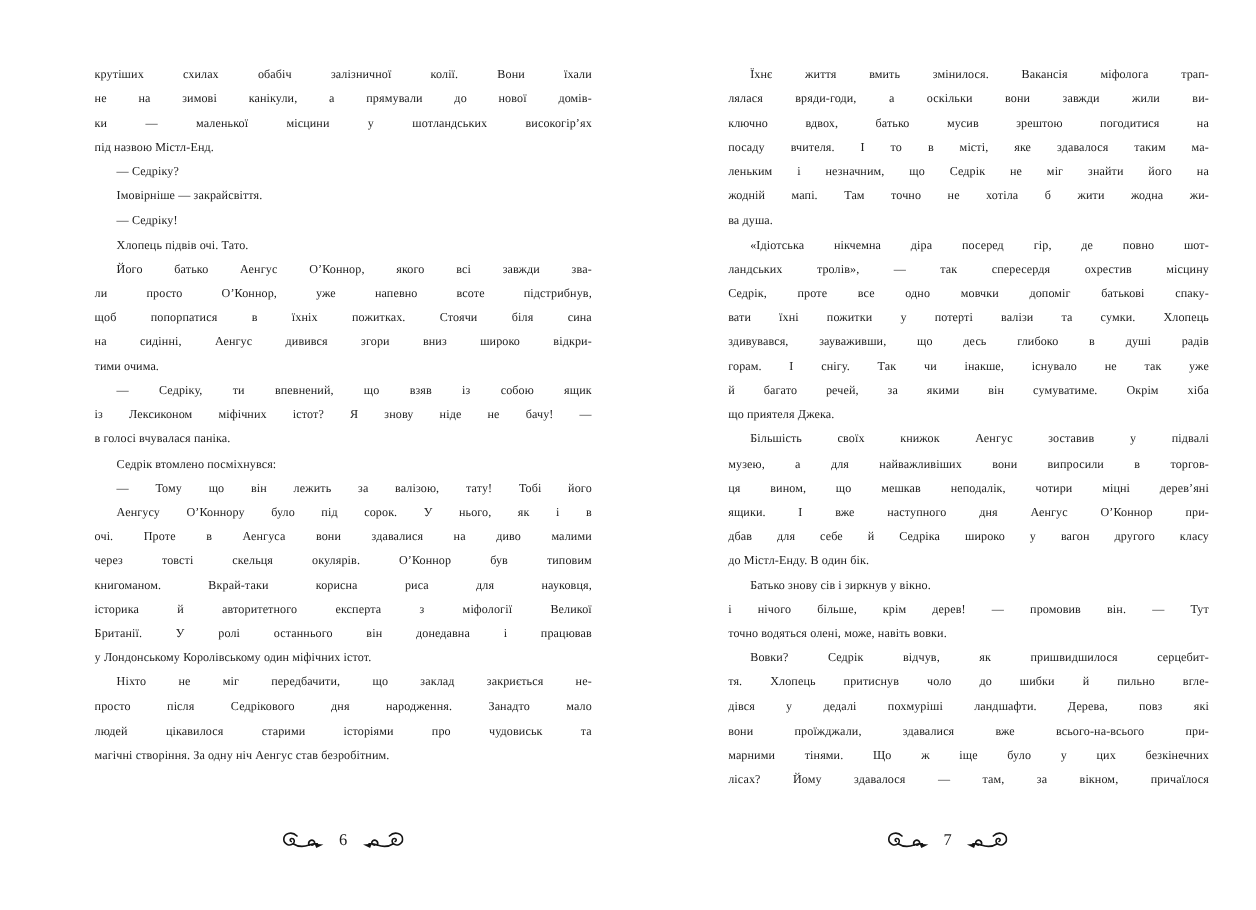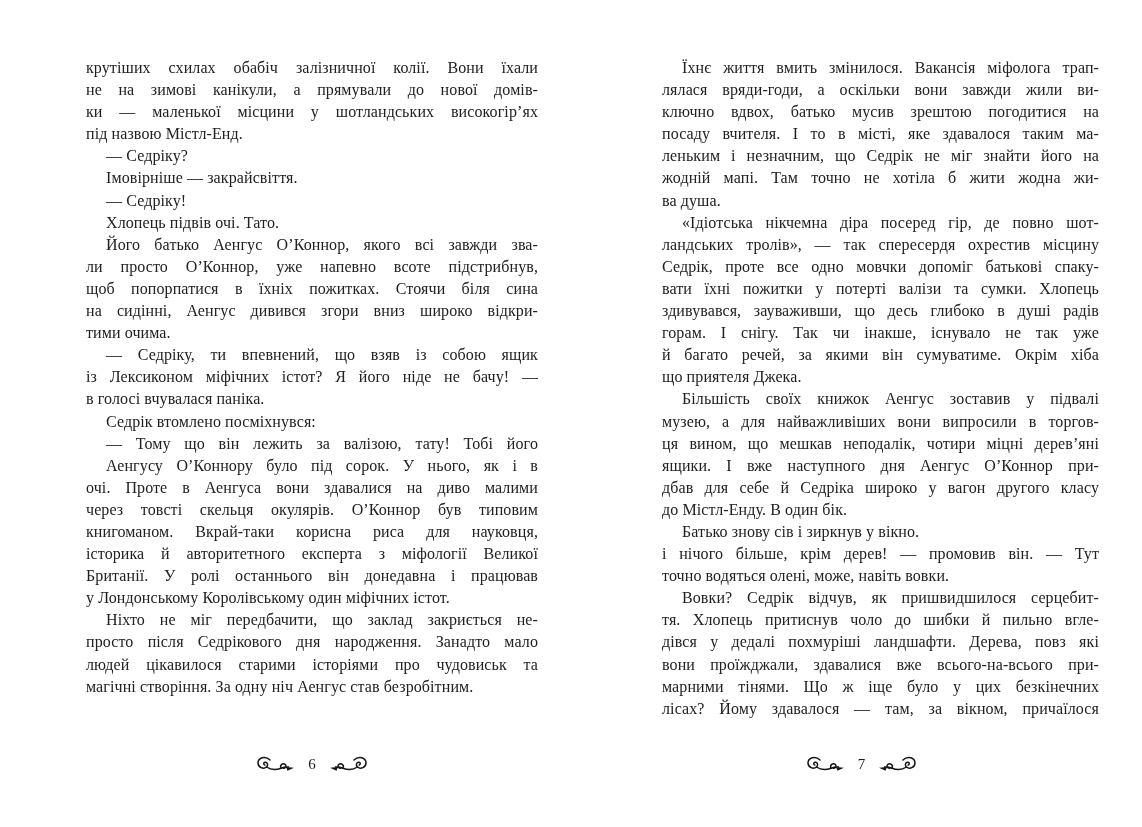--- a/index.html
+++ b/index.html
@@ -14,21 +14,21 @@
   }
   main.spread {
     position: relative;
     width: 1142px;
     height: 827px;
     background: #ffffff;
   }
   .page-body {
     position: absolute;
     top: 57px;
-    font-size: 16px;
+    font-size: 11px;
     line-height: 22.1px;
     letter-spacing: 0.1px;
   }
   #body-left  { left: 86px;  width: 452px; }
   #body-right { left: 662px; width: 437px; }
   .line {
     height: 22.1px;
     overflow: hidden;
     text-align: justify;
     text-align-last: justify;
@@ -70,21 +70,21 @@
         <div class="line indent last">— Седріку?</div>
         <div class="line indent last">Імовірніше — закрайсвіття.</div>
         <div class="line indent last">— Седріку!</div>
         <div class="line indent last">Хлопець підвів очі. Тато.</div>
         <div class="line indent">Його батько Аенгус О’Коннор, якого всі завжди зва-</div>
         <div class="line">ли просто О’Коннор, уже напевно всоте підстрибнув,</div>
         <div class="line">щоб попорпатися в їхніх пожитках. Стоячи біля сина</div>
         <div class="line">на сидінні, Аенгус дивився згори вниз широко відкри-</div>
         <div class="line last">тими очима.</div>
         <div class="line indent">— Седріку, ти впевнений, що взяв із собою ящик</div>
-        <div class="line">із Лексиконом міфічних істот? Я його ніде не бачу! —</div>
+        <div class="line">із Лексиконом міфічних істот? Я знову ніде не бачу! —</div>
         <div class="line last">в голосі вчувалася паніка.</div>
         <div class="line indent last">Седрік втомлено посміхнувся:</div>
         <div class="line indent">— Тому що він лежить за валізою, тату! Тобі його</div>
         <div class="line indent">Аенгусу О’Коннору було під сорок. У нього, як і в</div>
         <div class="line">очі. Проте в Аенгуса вони здавалися на диво малими</div>
         <div class="line">через товсті скельця окулярів. О’Коннор був типовим</div>
         <div class="line">книгоманом. Вкрай-таки корисна риса для науковця,</div>
         <div class="line">історика й авторитетного експерта з міфології Великої</div>
         <div class="line">Британії. У ролі останнього він донедавна і працював</div>
         <div class="line last">у Лондонському Королівському один міфічних істот.</div>

